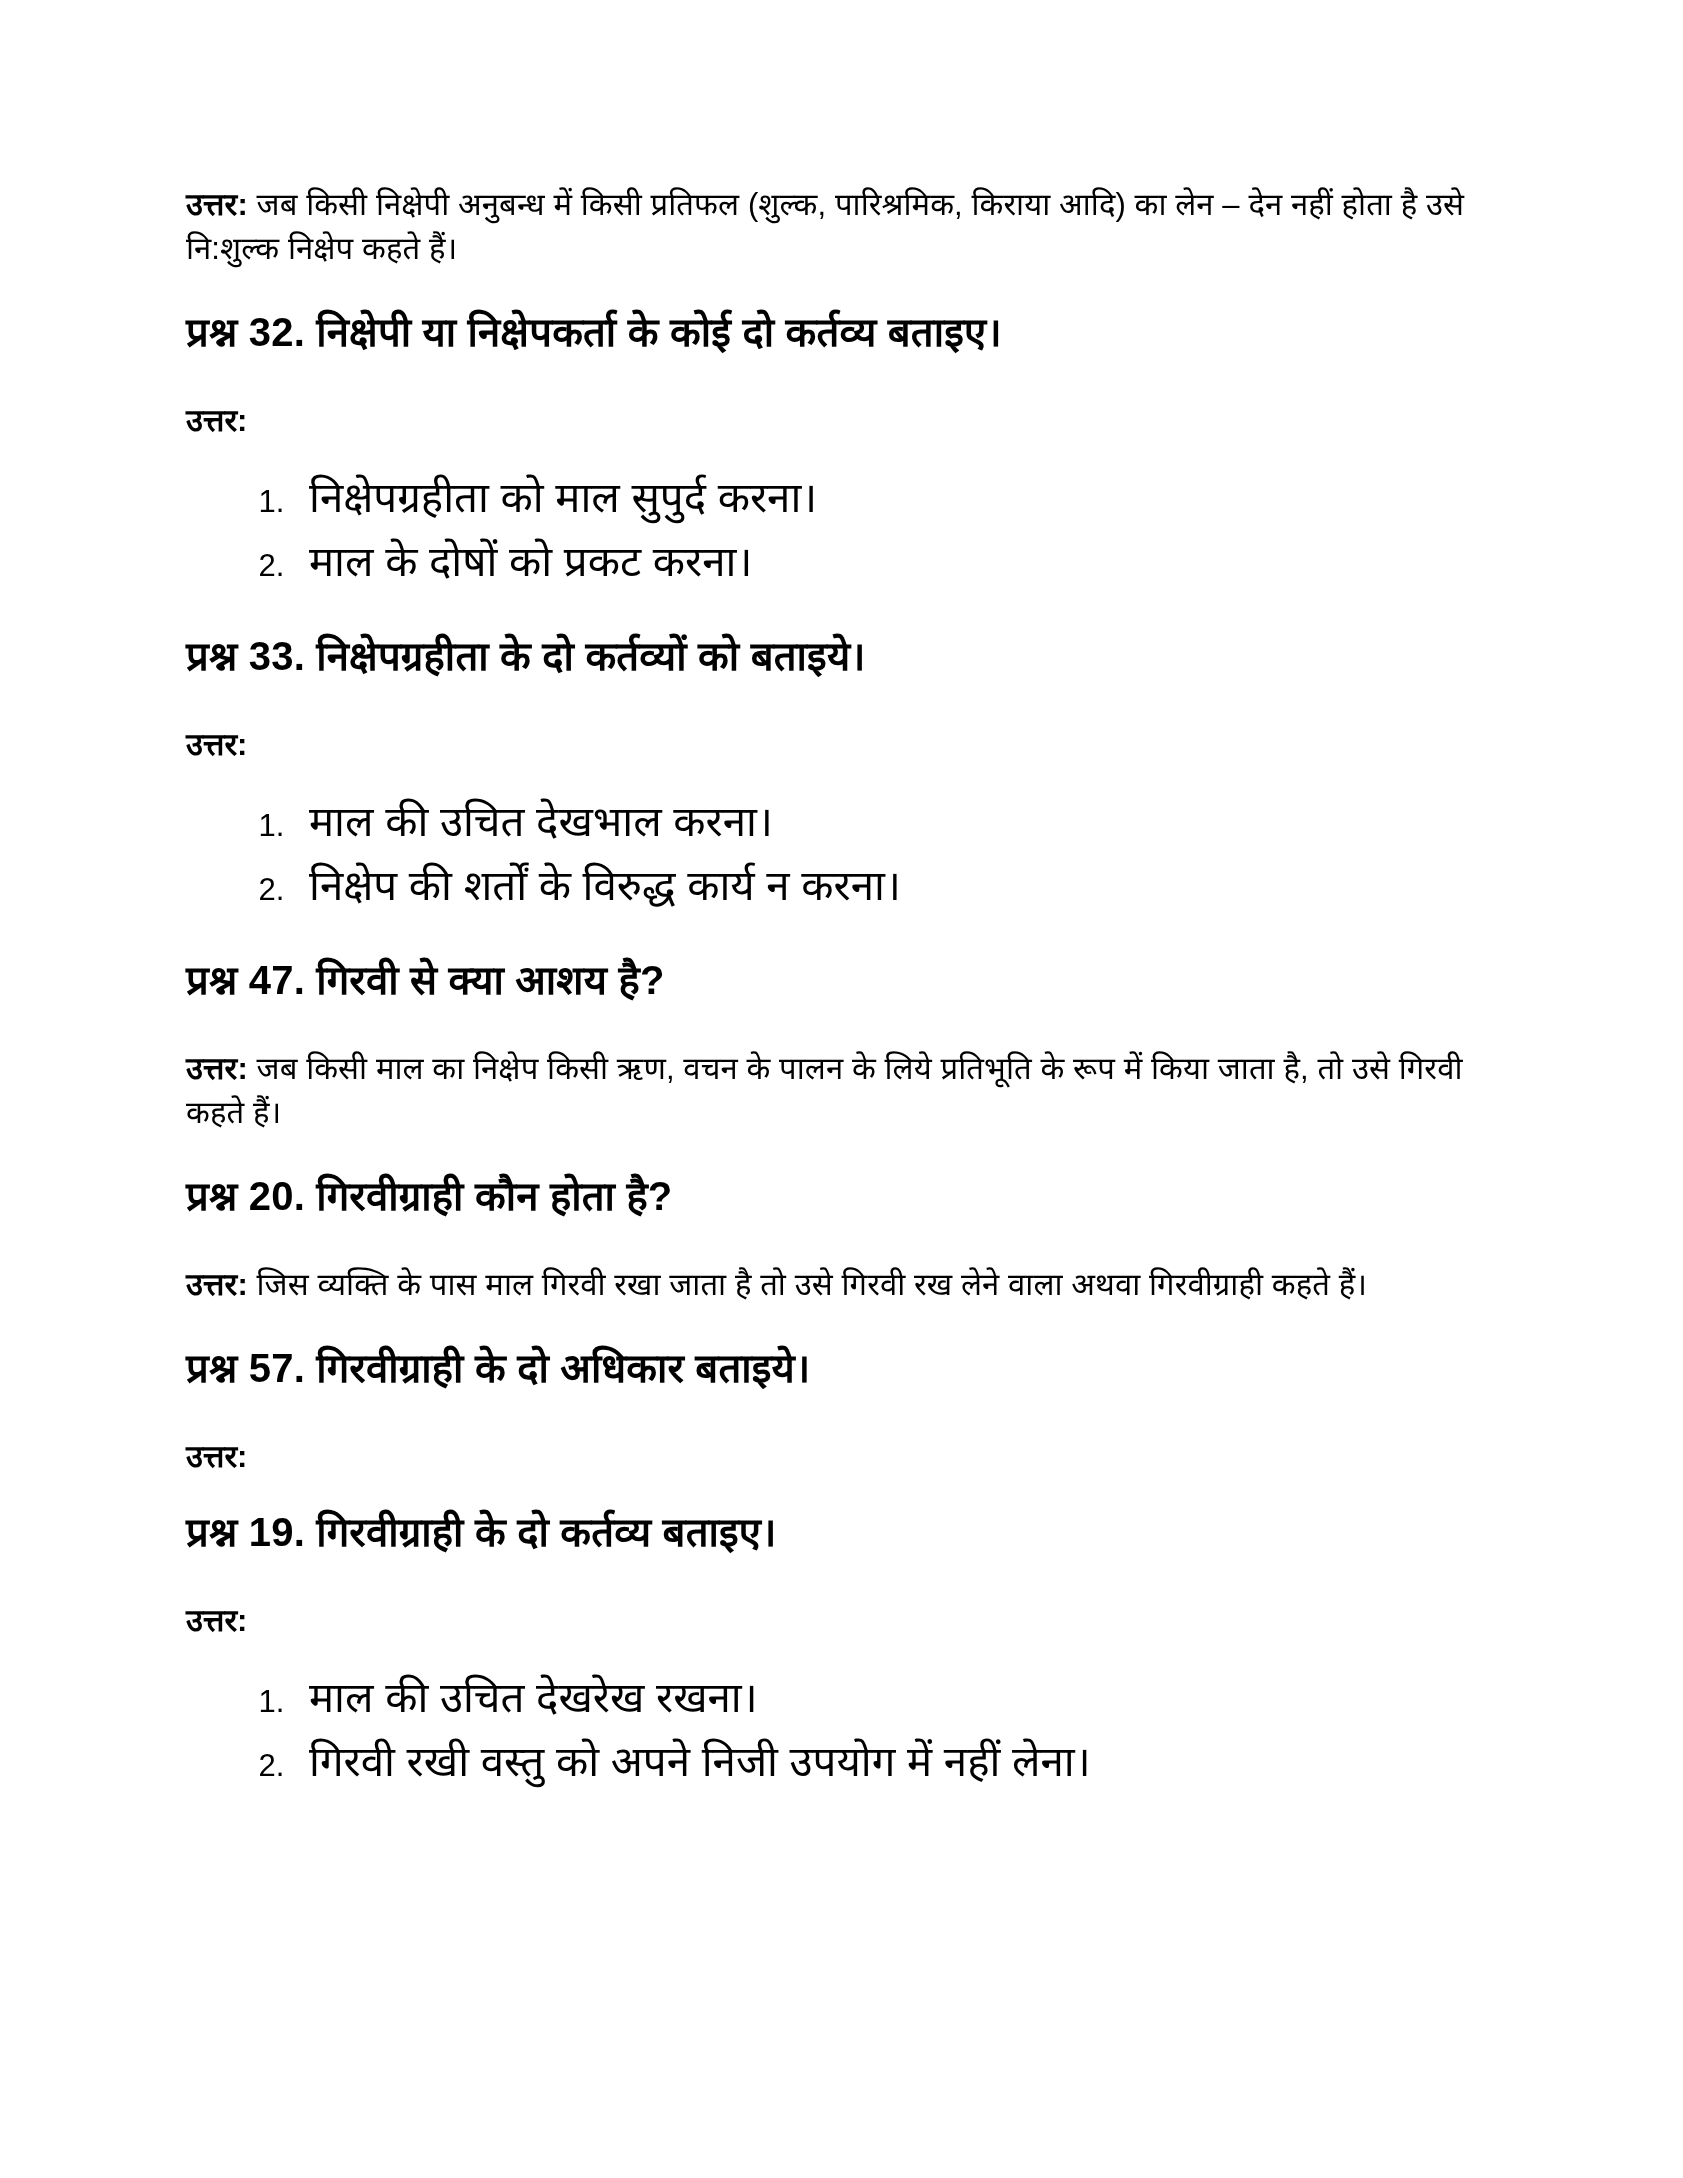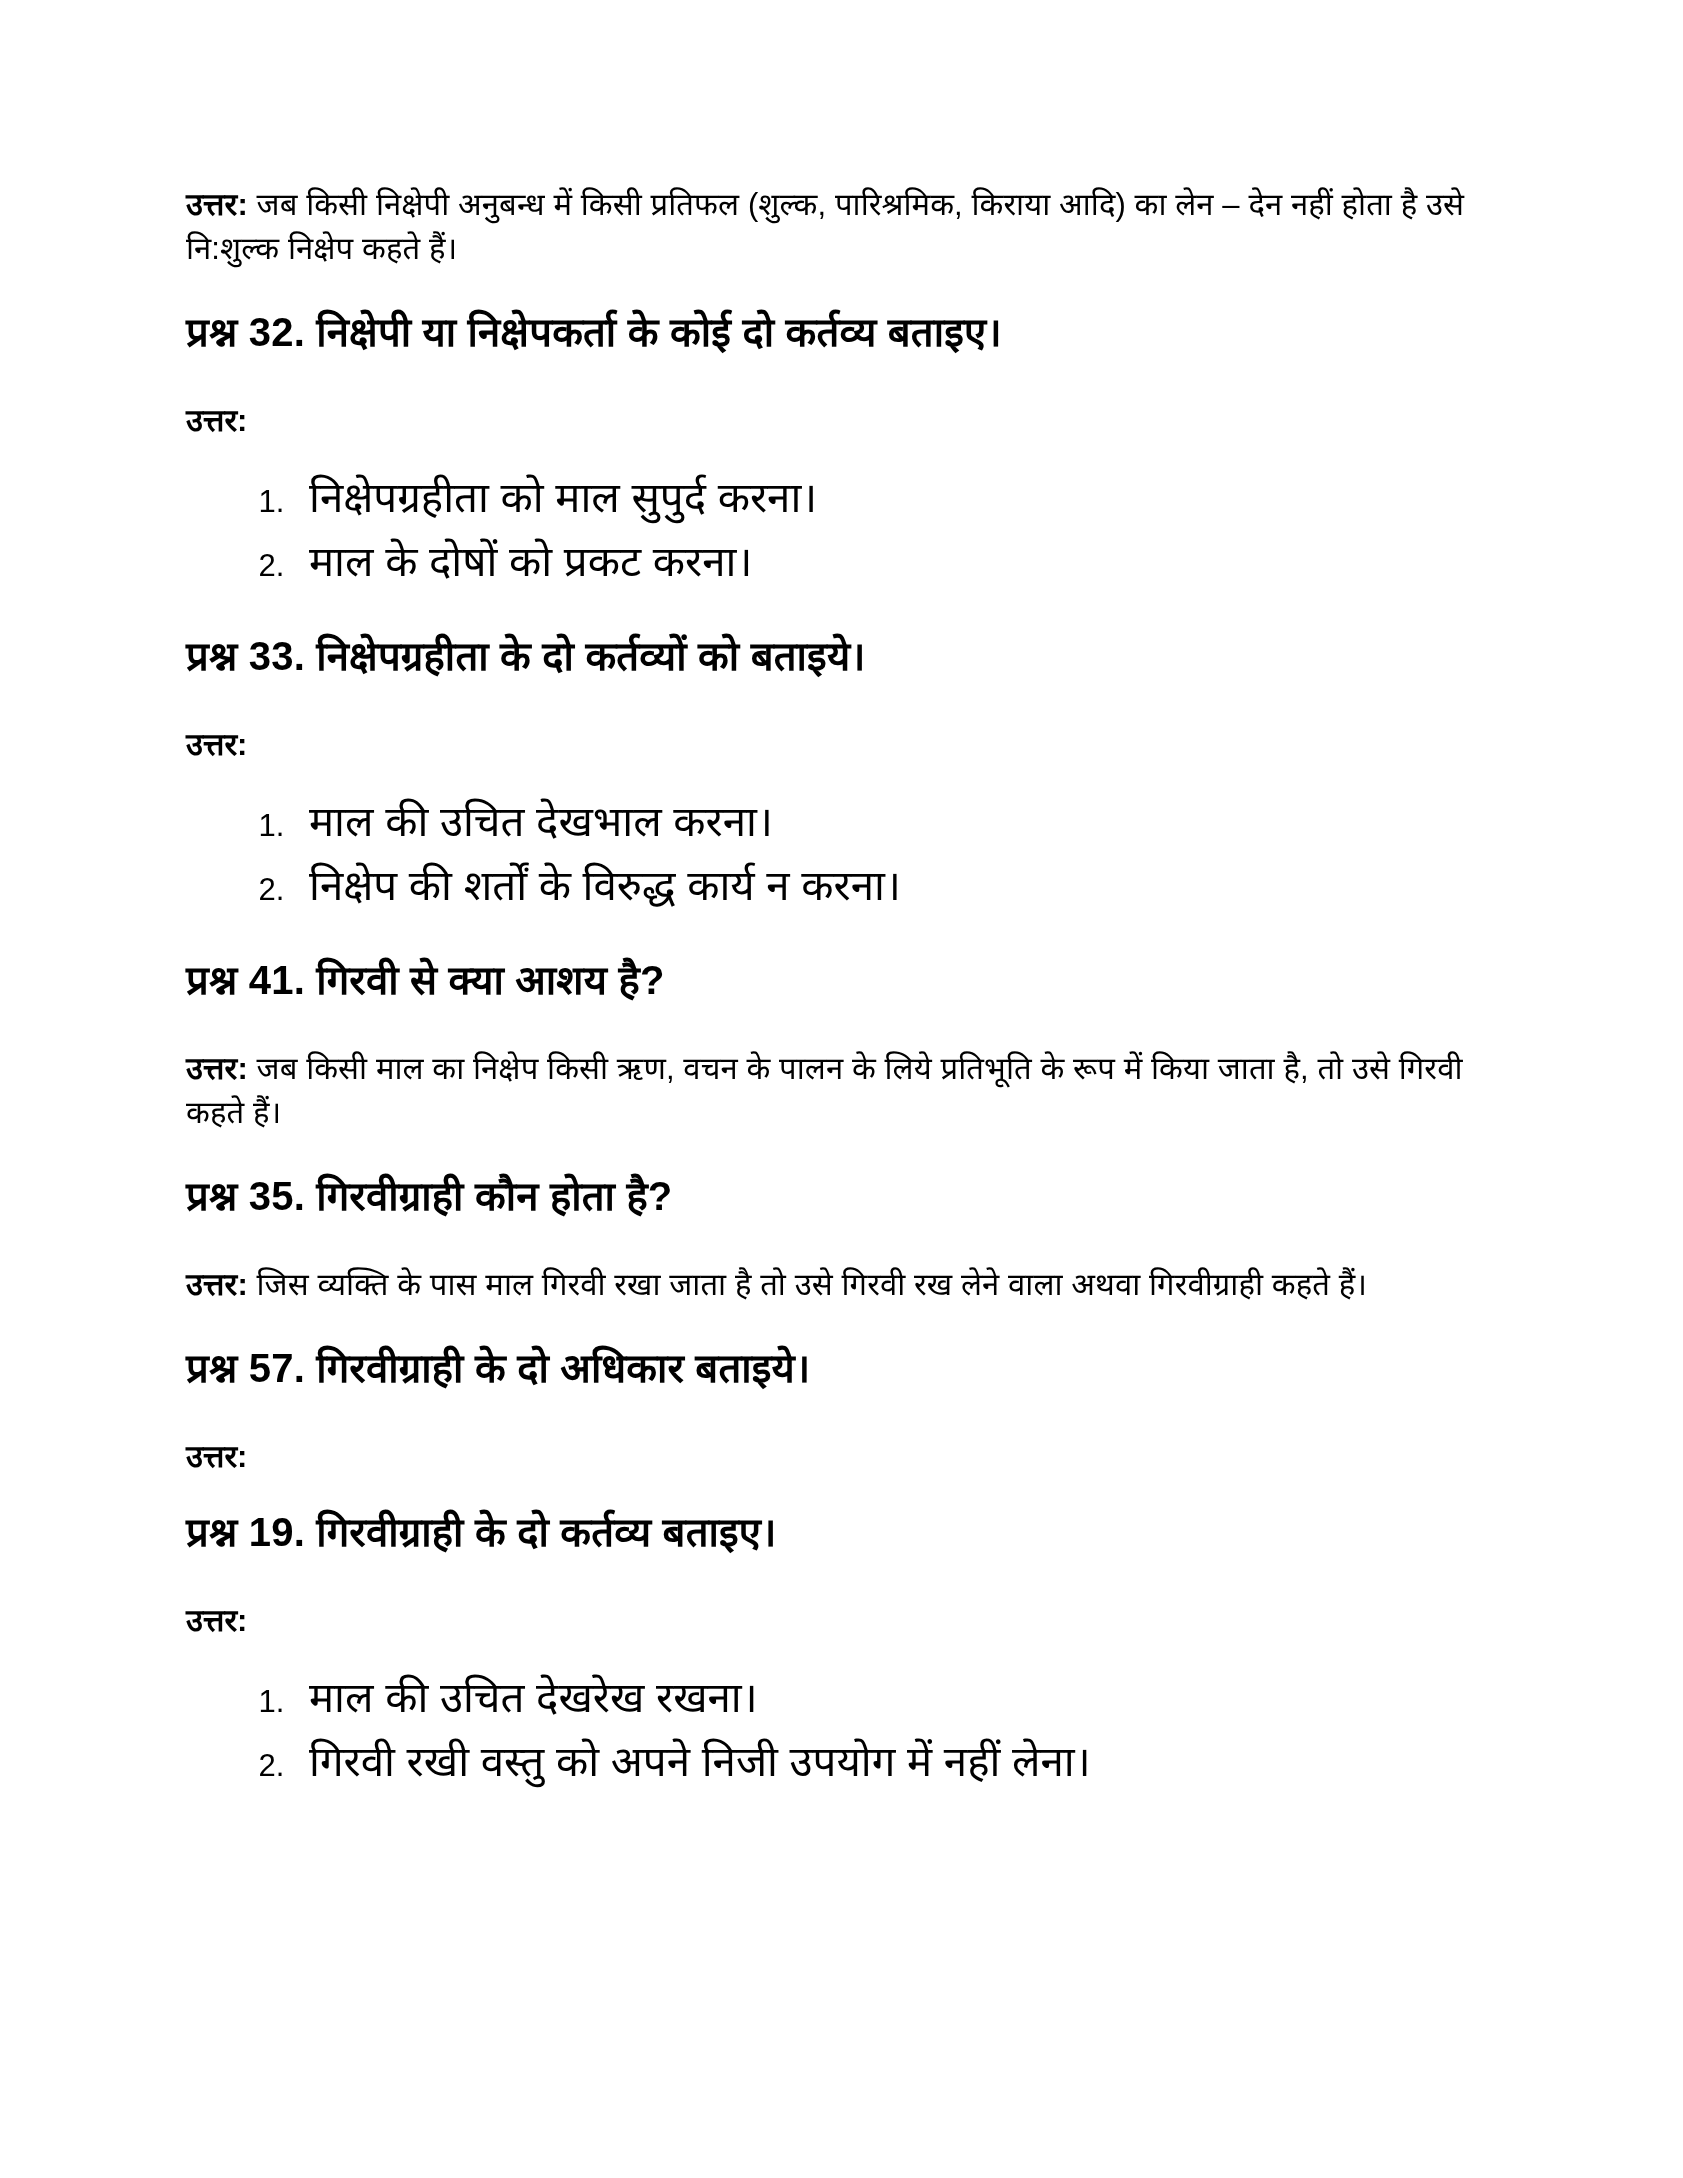--- a/index.html
+++ b/index.html
@@ -99,27 +99,27 @@
 
     <h2 class="question">प्रश्न 33. निक्षेपग्रहीता के दो कर्तव्यों को बताइये।</h2>
 
     <p class="answer-label">उत्तर:</p>
 
     <ol class="answer-list">
       <li>माल की उचित देखभाल करना।</li>
       <li>निक्षेप की शर्तों के विरुद्ध कार्य न करना।</li>
     </ol>
 
-    <h2 class="question">प्रश्न 41. गिरवी से क्या आशय है?</h2>
+    <h2 class="question">प्रश्न 47. गिरवी से क्या आशय है?</h2>
 
     <p class="answer-para">
       <span class="label">उत्तर:</span><span> जब किसी माल का निक्षेप किसी ऋण, वचन के पालन के लिये प्रतिभूति के रूप में किया जाता है, तो उसे गिरवी कहते हैं।</span>
     </p>
 
-    <h2 class="question">प्रश्न 35. गिरवीग्राही कौन होता है?</h2>
+    <h2 class="question">प्रश्न 20. गिरवीग्राही कौन होता है?</h2>
 
     <p class="answer-para">
       <span class="label">उत्तर:</span><span> जिस व्यक्ति के पास माल गिरवी रखा जाता है तो उसे गिरवी रख लेने वाला अथवा गिरवीग्राही कहते हैं।</span>
     </p>
 
     <h2 class="question">प्रश्न 57. गिरवीग्राही के दो अधिकार बताइये।</h2>
 
     <p class="answer-label">उत्तर:</p>
 
 

